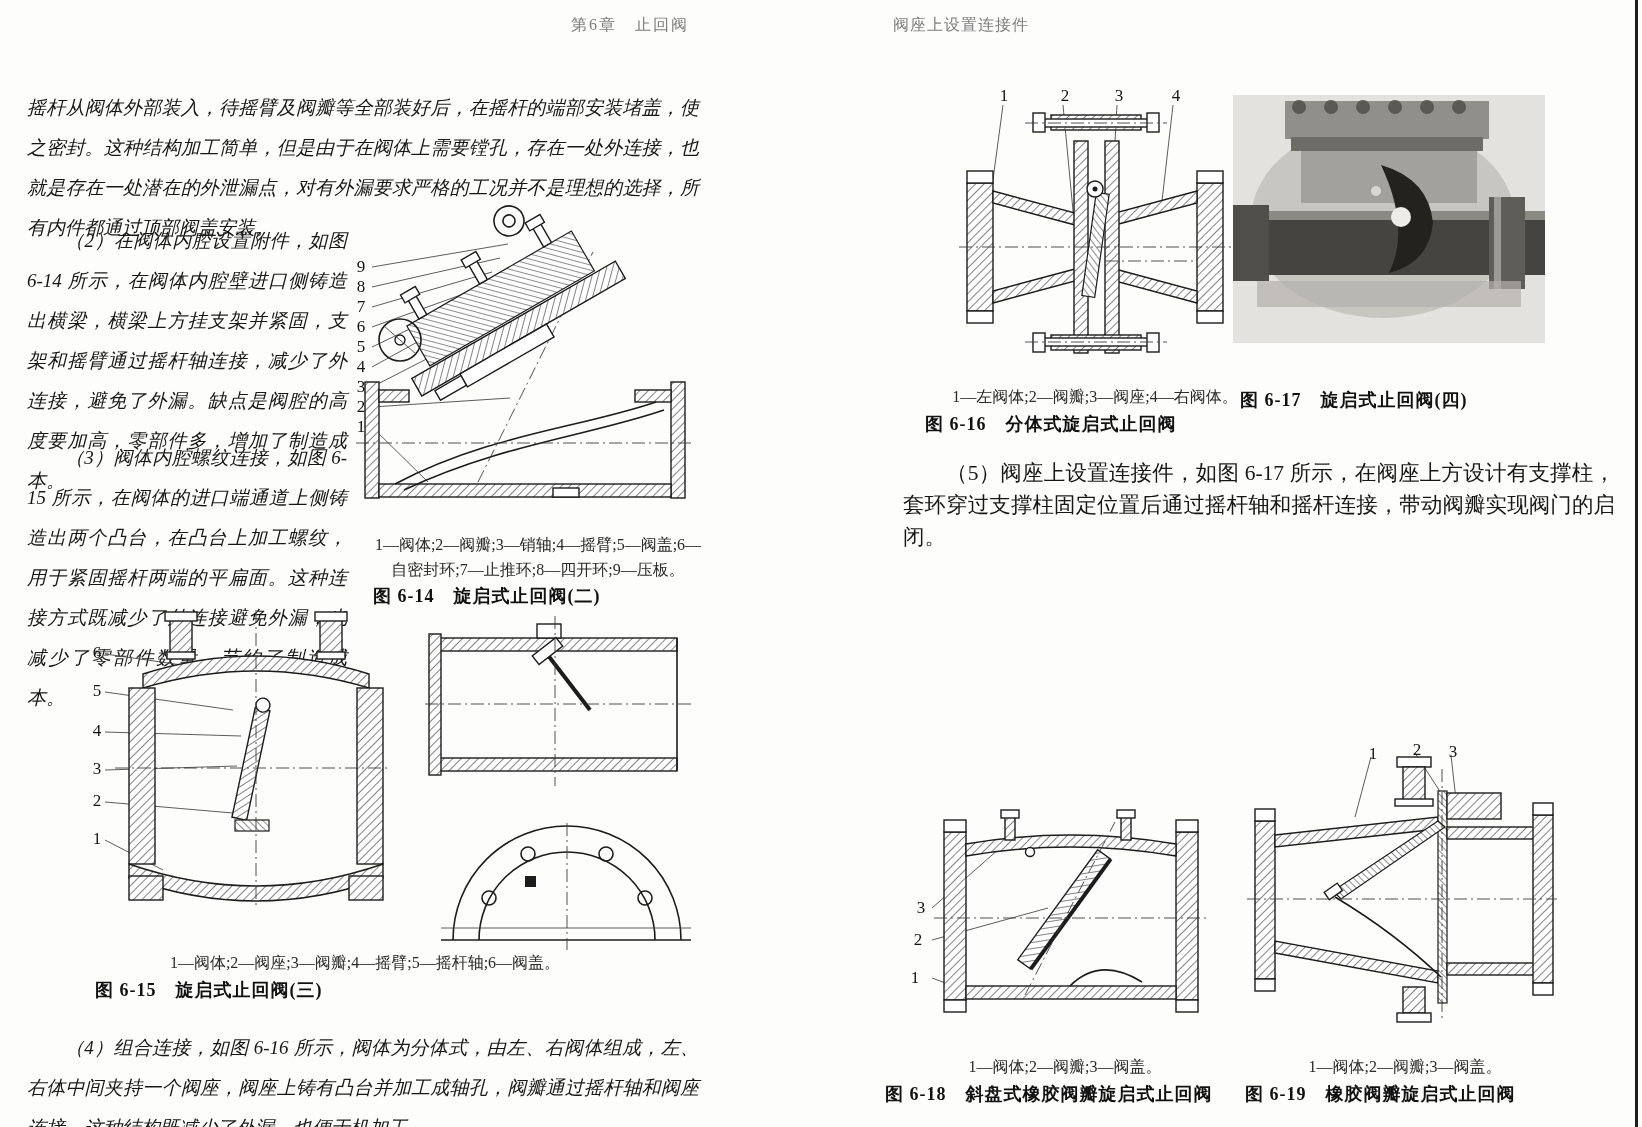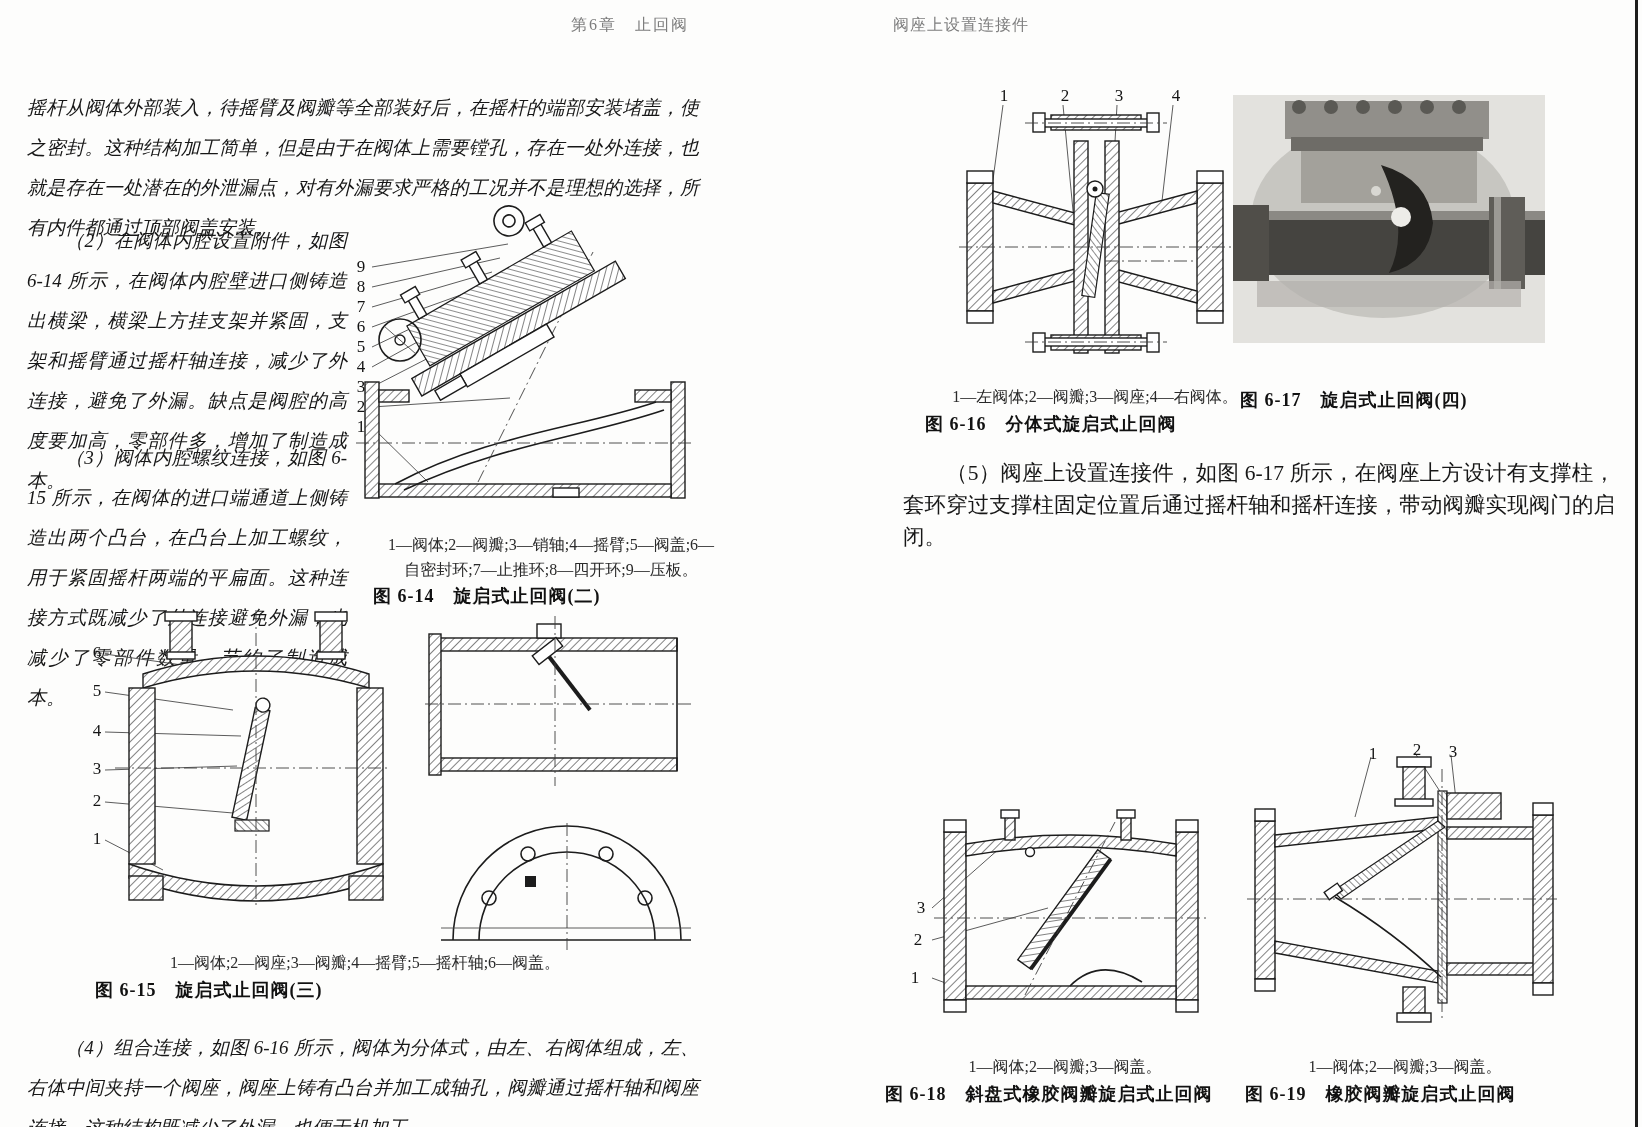--- a/index.html
+++ b/index.html
@@ -97,21 +97,21 @@
   <div class="num" style="left:352px;top:257px">9</div>
   <div class="num" style="left:352px;top:277px">8</div>
   <div class="num" style="left:352px;top:297px">7</div>
   <div class="num" style="left:352px;top:317px">6</div>
   <div class="num" style="left:352px;top:337px">5</div>
   <div class="num" style="left:352px;top:357px">4</div>
   <div class="num" style="left:352px;top:377px">3</div>
   <div class="num" style="left:352px;top:397px">2</div>
   <div class="num" style="left:352px;top:417px">1</div>
 
-  <div class="abs legend" style="left:386px;top:532px;width:330px">1—阀体;2—阀瓣;3—销轴;4—摇臂;5—阀盖;6—自密封环;7—止推环;8—四开环;9—压板。</div>
+  <div class="abs legend" style="left:373px;top:532px;width:330px">1—阀体;2—阀瓣;3—销轴;4—摇臂;5—阀盖;6—自密封环;7—止推环;8—四开环;9—压板。</div>
   <div class="abs cap" style="left:373px;top:584px;width:330px">图 6-14　旋启式止回阀(二)</div>
 
   <svg class="fig" style="left:85px;top:608px" width="615" height="345" viewBox="0 0 615 345">
     <g class="thin">
       <line x1="20" y1="46" x2="118" y2="60"></line>
         <line x1="20" y1="84" x2="148" y2="102"></line>
       <line x1="20" y1="124" x2="156" y2="128"></line>
         <line x1="20" y1="162" x2="152" y2="158"></line>
       <line x1="20" y1="194" x2="148" y2="205"></line>
         <line x1="20" y1="232" x2="78" y2="262"></line>

